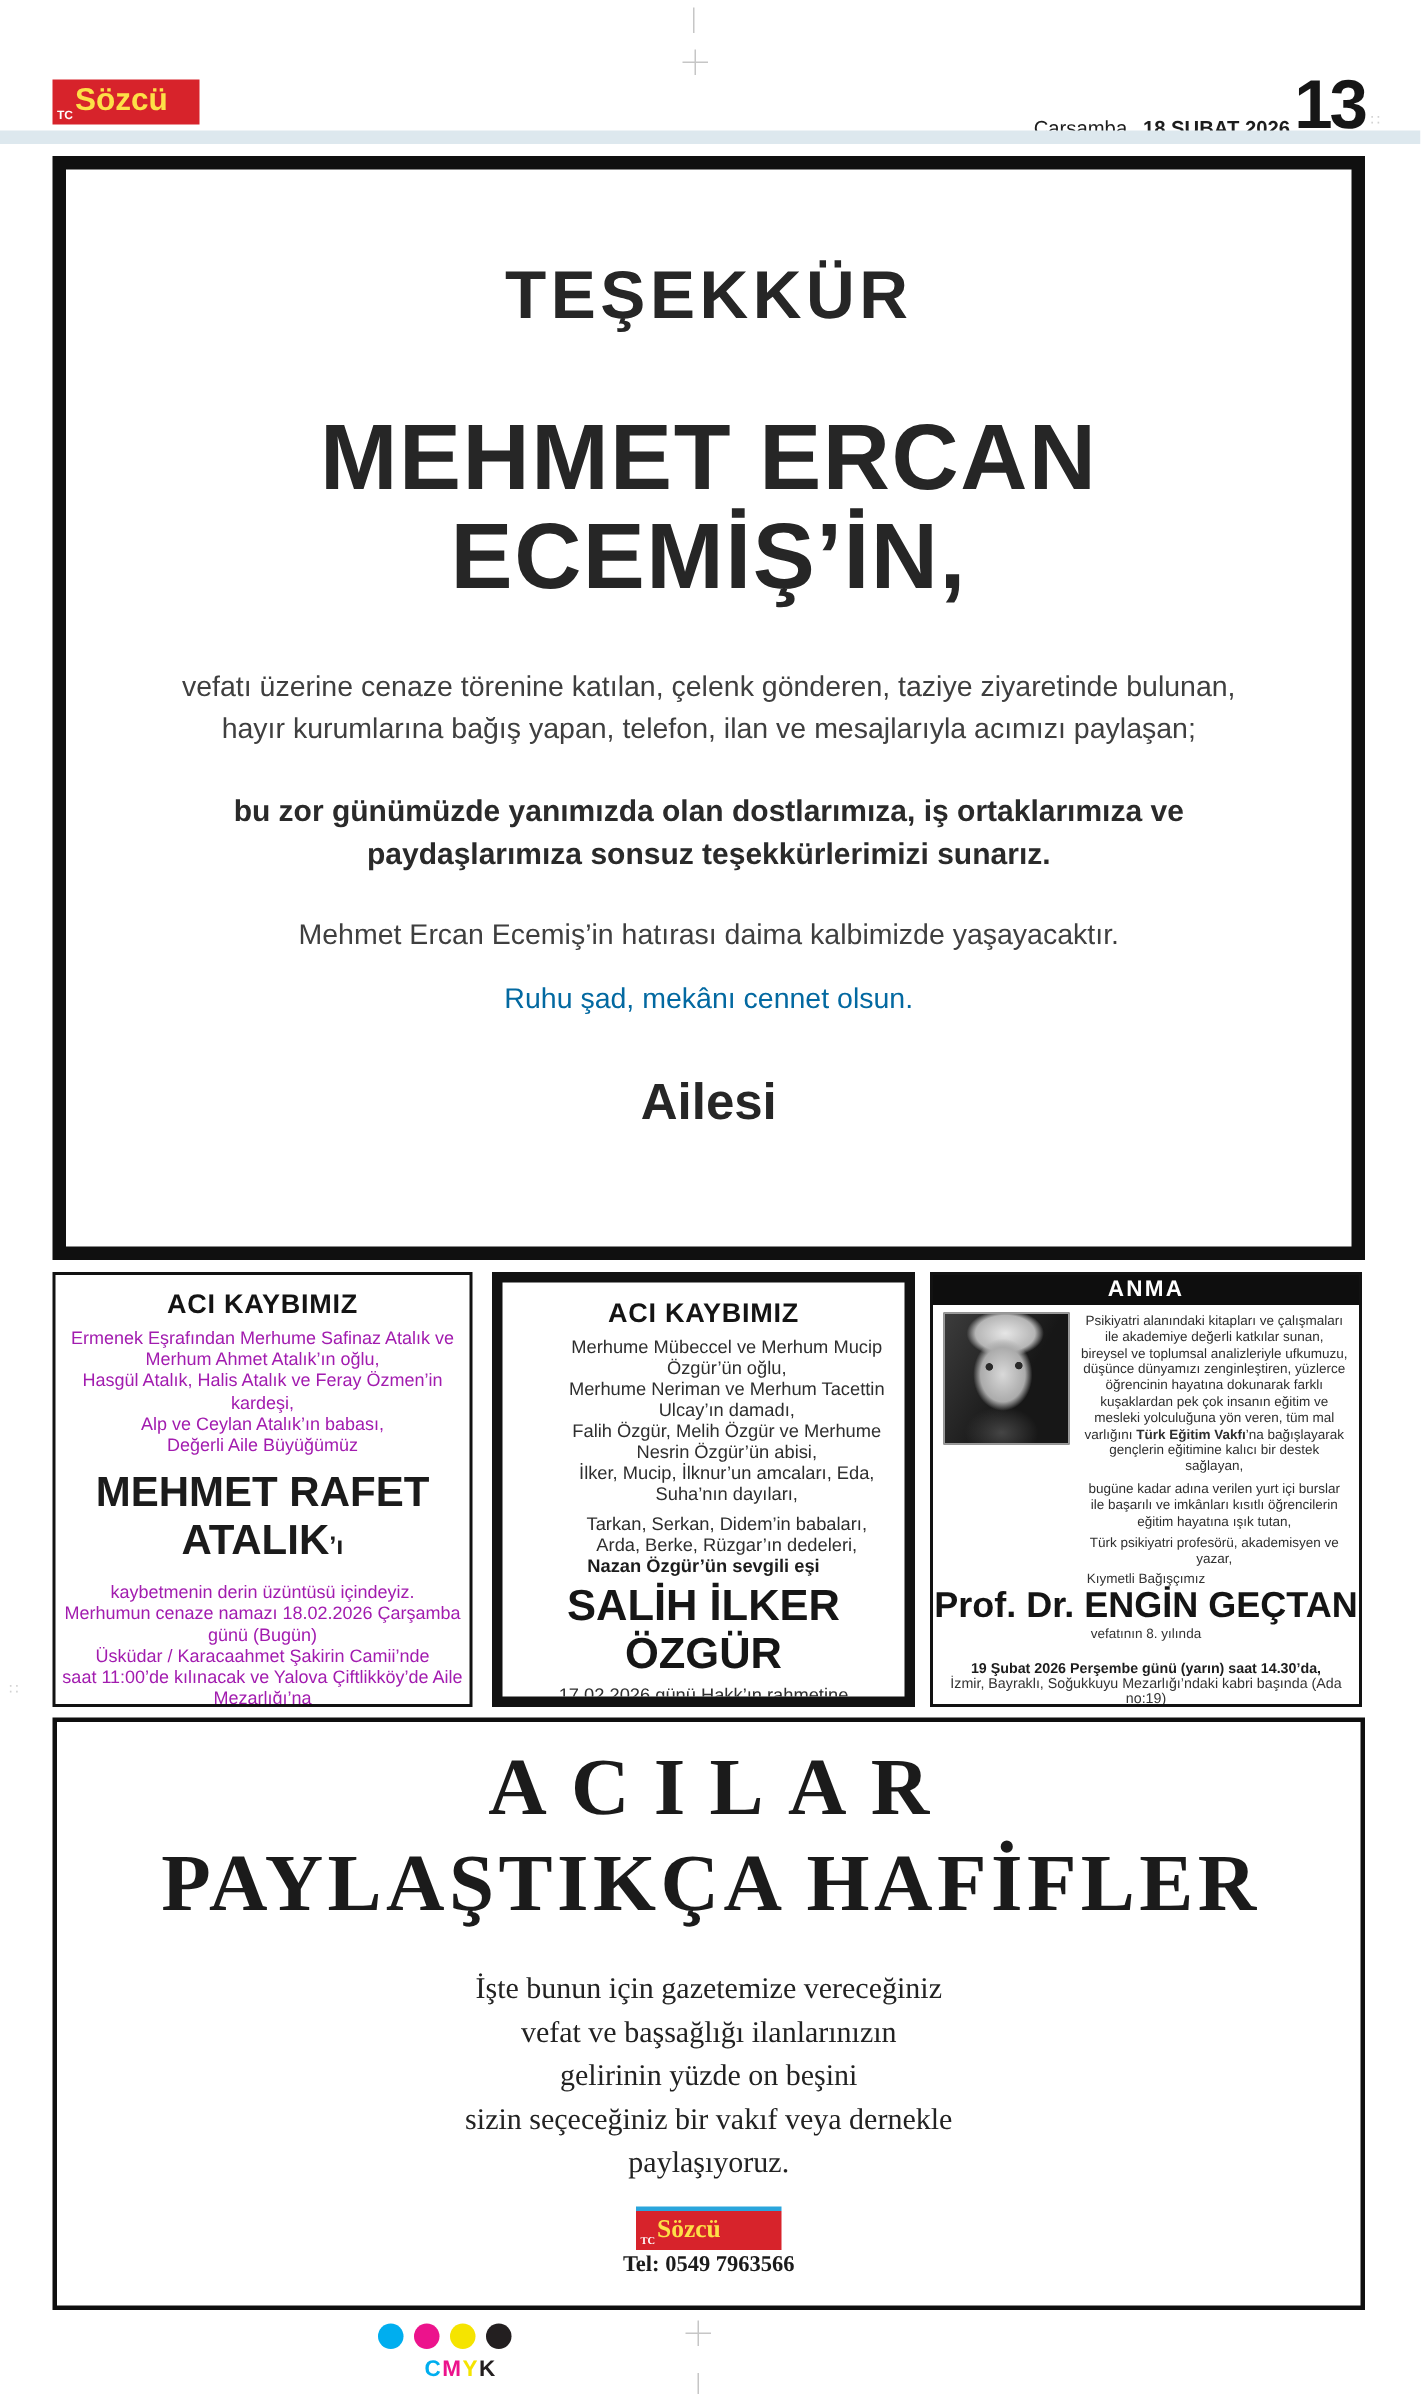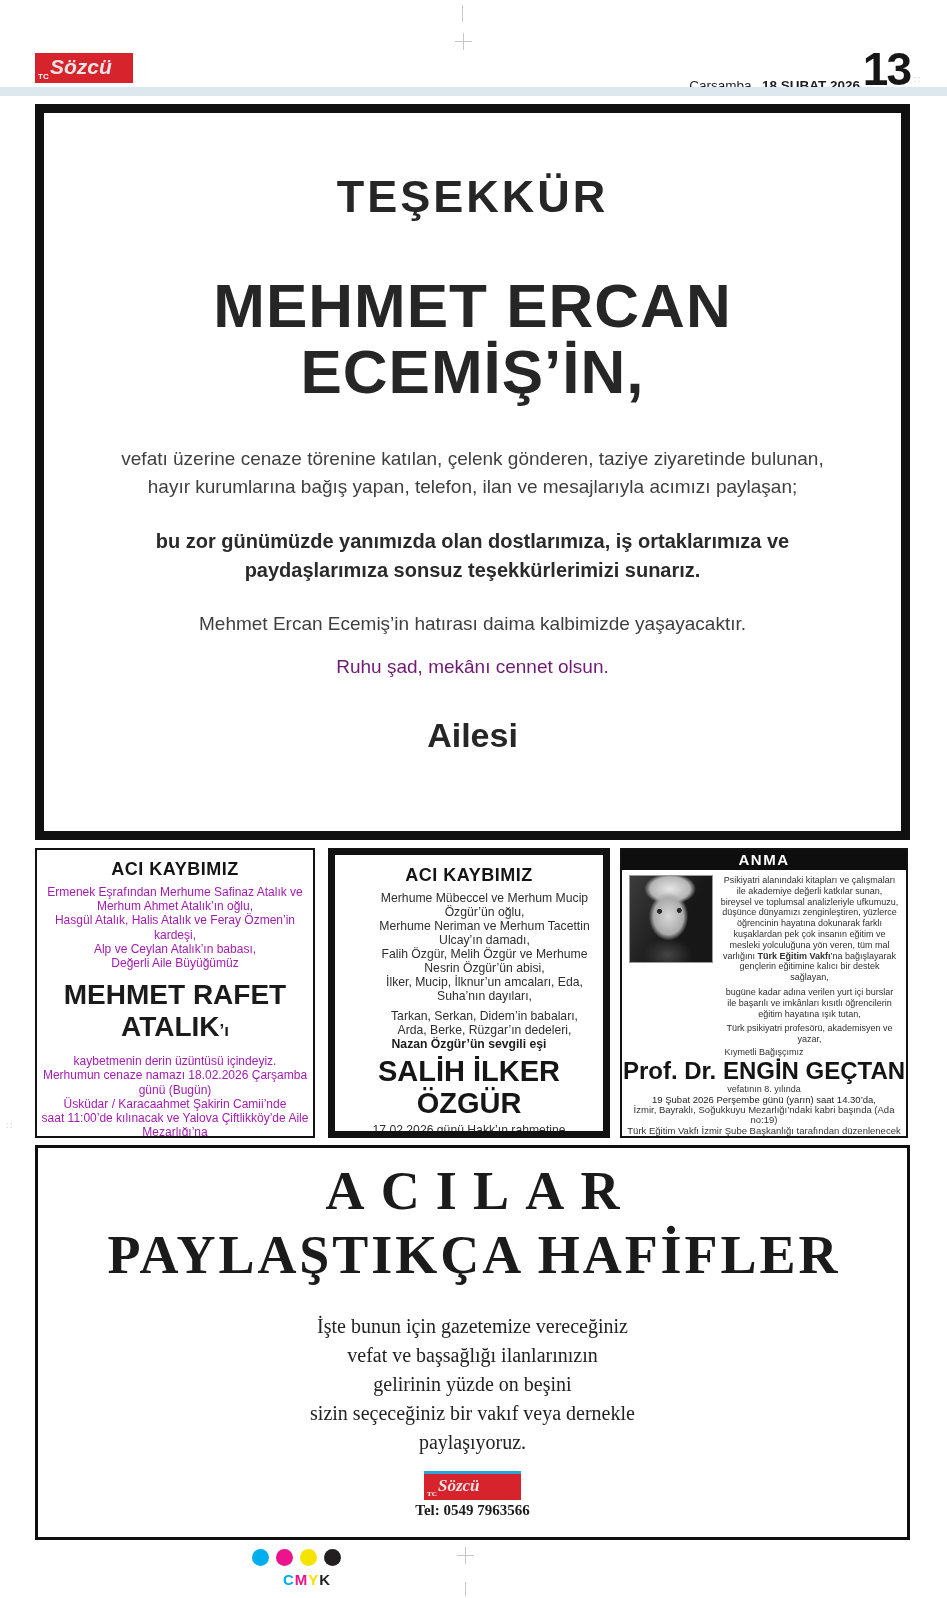--- a/index.html
+++ b/index.html
@@ -10,37 +10,37 @@
   
   .vmark { position:absolute; width:1px; background:#c6c6c6; }
   .plus  { position:absolute; width:17px; height:17px; }
   .plus::before { content:""; position:absolute; left:0; right:0; top:8px; height:1px; background:#c6c6c6; }
   .plus::after  { content:""; position:absolute; top:0; bottom:0; left:8px; width:1px; background:#c6c6c6; }
   .reg { position:absolute; color:#d2d2d2; font-size:10px; letter-spacing:1px; }
 
   
   .header { position:absolute; left:35px; right:37px; top:50px; height:36px; }
   .sozcu-logo { position:absolute; left:0; top:3px; width:98px; height:30px; background:#d7232b; }
-  .logo-name { position:absolute; left:15px; top:2px; color:#e5e5e5; font-weight:800; font-size:21px; letter-spacing:0;font-style:italic; }
+  .logo-name { position:absolute; left:15px; top:2px; color:#fde047; font-weight:800; font-size:21px; letter-spacing:0; }
   .logo-tc { position:absolute; left:3px; bottom:2px; color:#fff; font-weight:700; font-size:8px; }
   .dateline { position:absolute; right:50px; top:28px; font-size:13.5px; color:#1d1d1d; }
   .dateline b { margin-left:3px; }
   .pagenum { position:absolute; right:0; top:-8px; font-size:46px; font-weight:700; letter-spacing:-2px; color:#161616;text-align:center; }
   .blue-band { position:absolute; left:0; top:87px; width:947px; height:9px; background:#dde8ee; }
 
   
   .tesekkur { position:absolute; left:35px; top:104px; width:875px; height:736px;
               border:9px solid #101010; text-align:center; overflow:hidden; }
   .lines { white-space:pre-line; }
   .t-title { margin-top:58px; font-size:45px; font-weight:800; letter-spacing:3px; color:#262626; }
   .t-name  { margin-top:50px; font-size:62px; font-weight:800; line-height:66px; letter-spacing:1px; color:#262626; }
   .t-p1 { margin-top:40px; font-size:19px; line-height:28px; color:#3f3f3f; }
   .t-p2 { margin-top:26px; font-size:20px; line-height:29px; font-weight:700; color:#2a2a2a; }
   .t-p3 { margin-top:28px; font-size:19px; color:#3f3f3f; }
-  .t-p4 { margin-top:21px; font-size:19px; color:#701a75; }
+  .t-p4 { margin-top:21px; font-size:19px; color:#0369a1; }
   .t-sign { margin-top:38px; font-size:34px; font-weight:800; color:#262626; }
 
   
   .obit { position:absolute; top:848px; height:290px; background:#fff; text-align:center; overflow:hidden; }
   .obit1 { left:35px;  width:280px; border:2px solid #121212; }
   .obit2 { left:328px; width:282px; border:7px solid #121212; }
   .obit3 { left:620px; width:288px; border:2px solid #121212; }
 
   .o-title { margin-top:9px; font-size:18px; font-weight:800; letter-spacing:.5px; color:#141414; }
   .o-gray  { font-size:12px; line-height:14.2px; color:#a21caf; }
@@ -70,21 +70,21 @@
         radial-gradient(ellipse 27px 33px at 47% 47%, #d9d9d9, #ababab 55%, transparent 73%),
         radial-gradient(ellipse 33px 20px at 49% 15%, #e6e6e6, #b5b5b5 60%, transparent 78%),
         radial-gradient(ellipse 34px 24px at 46% 92%, #454545, transparent 72%),
         linear-gradient(120deg, #3c3c3c, #171717 60%); }
   .anma-side { flex:1; font-size:9px; line-height:10.8px; color:#2f2f2f; text-align:center; }
   .a-p2 { margin-top:4px; }
   .a-p3 { margin-top:4px; }
   .a-p4 { margin-top:2px; font-size:9px; color:#333; }
   .a-name { margin-top:1px; font-size:24px; font-weight:800; color:#141414; line-height:26px; }
   .a-sub { font-size:9px; color:#333; }
-  .a-event-bold { margin-top:0; font-size:9.5px; font-weight:400; color:#1c1c1c; line-height:11px; }
+  .a-event-bold { margin-top:13px; font-size:9.5px; font-weight:700; color:#1c1c1c; line-height:11px; }
   .a-event { font-size:9.5px; line-height:10.5px; color:#333; }
 
   
   .ad { position:absolute; left:35px; top:1145px; width:875px; height:395px; border:3px solid #0f0f0f;
         text-align:center; font-family:"Liberation Serif", serif; color:#1b1b1b; overflow:hidden; }
   .ad-t1 { margin-top:12px; font-size:54px; font-weight:700; letter-spacing:.30em; text-indent:.30em; }
   .ad-t2 { margin-top:2px;  font-size:54px; font-weight:700; letter-spacing:.055em; text-indent:.055em; }
   .ad-body { margin-top:26px; font-size:20px; line-height:29px; color:#222; }
   .ad-logo { width:97px; margin:14px auto 0 auto; }
   .ad-logo-line { height:3px; background:#2aa5dc; }

